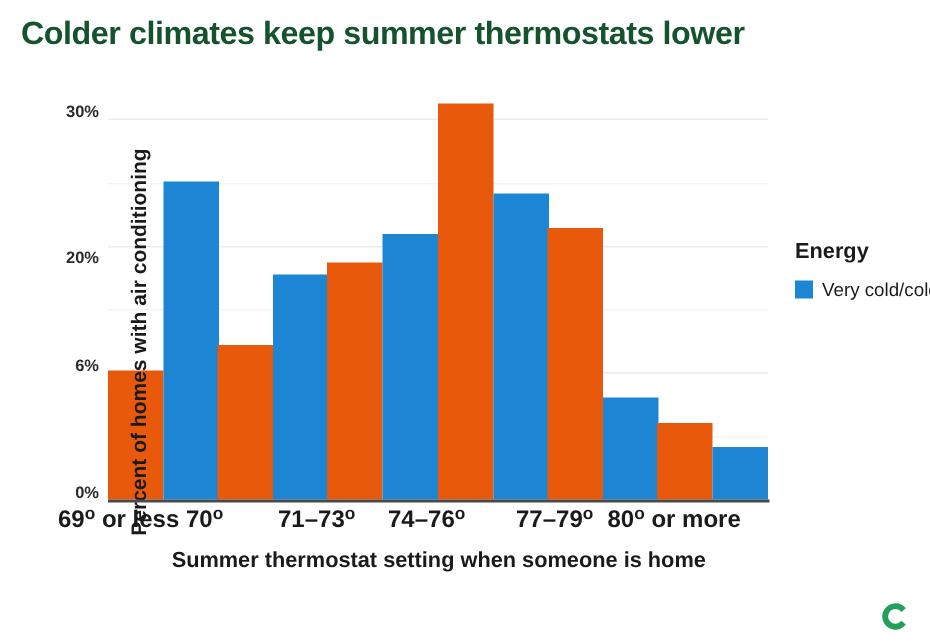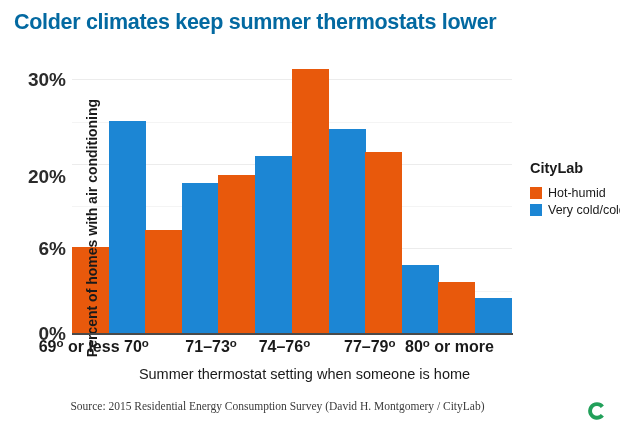--- a/index.html
+++ b/index.html
@@ -22,21 +22,21 @@
   }
 
   
   #chart-title {
     position: absolute;
     left: 14px;
     top: 10px;
     width: 580px;
     font-size: 21.5px;
     font-weight: bold;
-    color: #0369a1;
+    color: #14532d;
     letter-spacing: -0.3px;
     white-space: nowrap;
   }
 
   
   #plot-area {
     position: absolute;
     left: 72px;
     top: 60px;
     width: 440px;   
@@ -58,21 +58,21 @@
     top: 333px;
     width: 441px;
     height: 1.6px;
     background: #4a4a4a;
   }
   .ytick-wrap {
     position: absolute;
     left: 0;
     width: 66px;
     text-align: right;
-    font-size: 19px;
+    font-size: 11px;
     font-weight: bold;
     color: #2b2b2b;
   }
 
   #ylabel {
     position: absolute;
     left: -130px;
     top: 160px;
     width: 300px;
     transform: rotate(-90deg);
@@ -103,26 +103,26 @@
     white-space: nowrap;
   }
   sup.deg {
     font-size: 0.72em;
     vertical-align: 0.42em;
     line-height: 0;
   }
 
   #xlabel {
     position: absolute;
-    left: 84px;
+    left: 72px;
     top: 366px;
     width: 441px;
     text-align: center;
     font-size: 14.5px;
-    font-weight: normal;
+    font-weight: bold;
     color: #1a1a1a;
     white-space: nowrap;
   }
 
   
   #legend {
     position: absolute;
     left: 530px;
     top: 160px;
     width: 88px;
@@ -219,34 +219,29 @@
       <div class="xtick-label" style="left: 112px; width: 140px; margin-left: 12px;">70<sup class="deg">o</sup></div>
       <div class="xtick-label" style="left: 185.333px; width: 140px;">71–73<sup class="deg">o</sup></div>
       <div class="xtick-label" style="left: 258.667px; width: 140px;">74–76<sup class="deg">o</sup></div>
       <div class="xtick-label" style="left: 344px; width: 140px;">77–79<sup class="deg">o</sup></div>
       <div class="xtick-label" style="left: 405px; width: 140px;">80<sup class="deg">o</sup> or more</div>
     </div>
 
   <div id="xlabel">Summer thermostat setting when someone is home</div>
 
   <div id="legend">
-    <div id="legend-title">CityLab</div>
+    <div id="legend-title">Energy</div>
     <div id="legend-rows">
-        <div class="legend-row">
-          <span class="legend-swatch" style="background: rgb(232, 89, 12);"></span>
-          <span class="legend-label">Hot-humid</span>
-        </div>
         <div class="legend-row">
           <span class="legend-swatch" style="background: rgb(28, 134, 212);"></span>
           <span class="legend-label">Very cold/cold</span>
         </div>
       </div>
   </div>
 
-  <div id="source-note">Source: 2015 Residential Energy Consumption Survey (David H. Montgomery / CityLab)</div>
 
   <div id="logo">
     <svg viewBox="0 0 22 22" width="22" height="22" aria-hidden="true">
       <path d="M11 2.2a8.8 8.8 0 1 0 6.9 14.2l-3.1-2.5A4.9 4.9 0 1 1 14.8 8l3.1-2.5A8.78 8.78 0 0 0 11 2.2z" fill="#22a05a"></path>
     </svg>
   </div>
 
 </div>
 
 </body></html>

